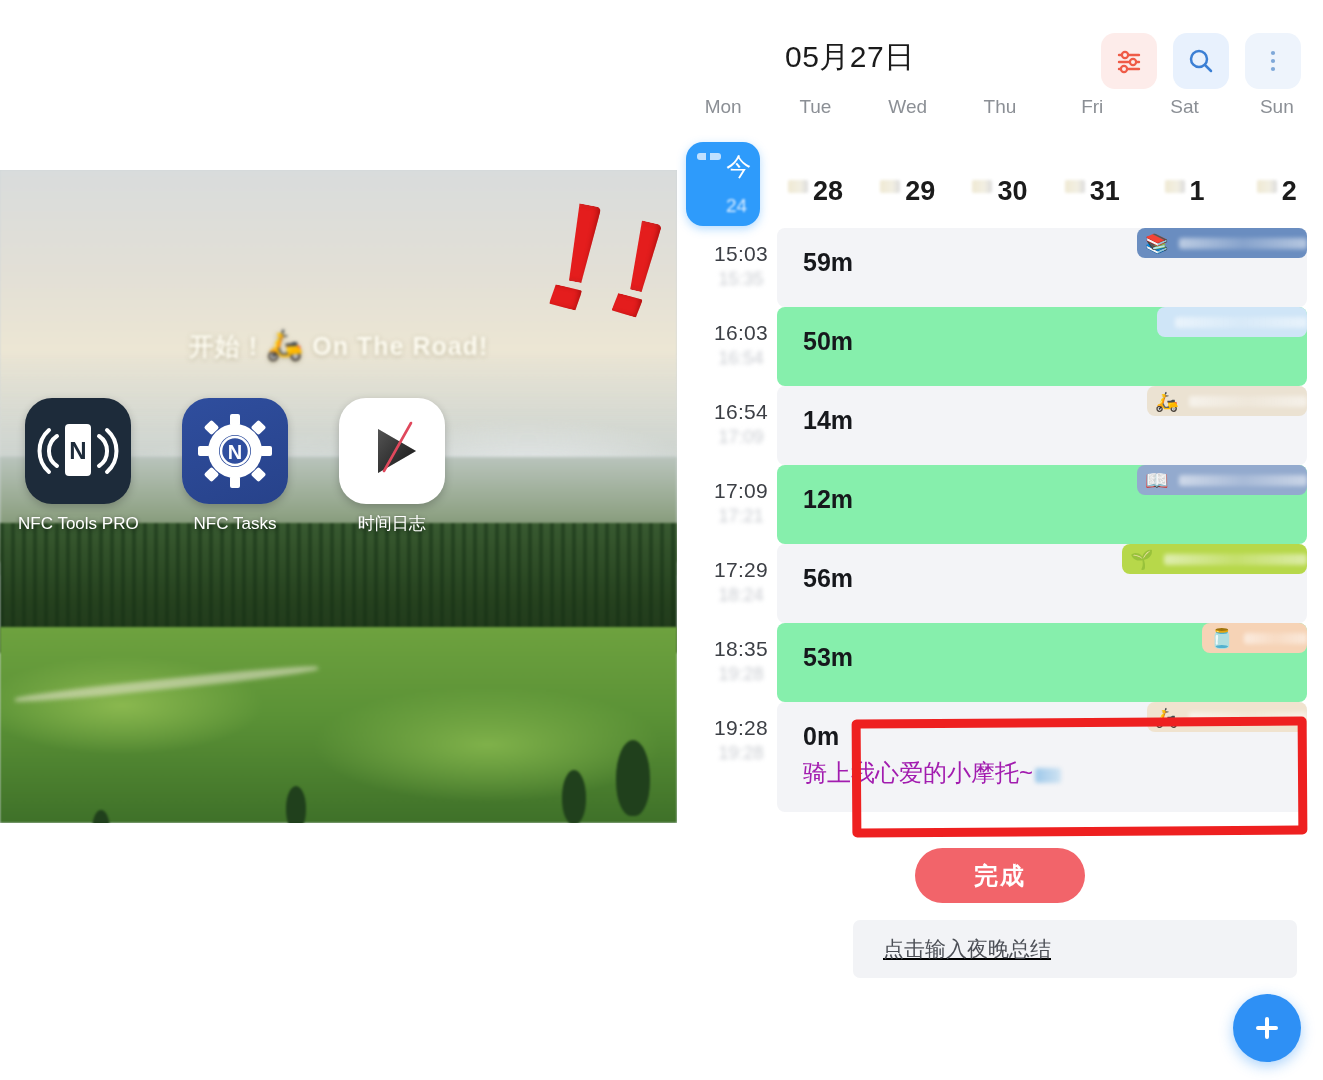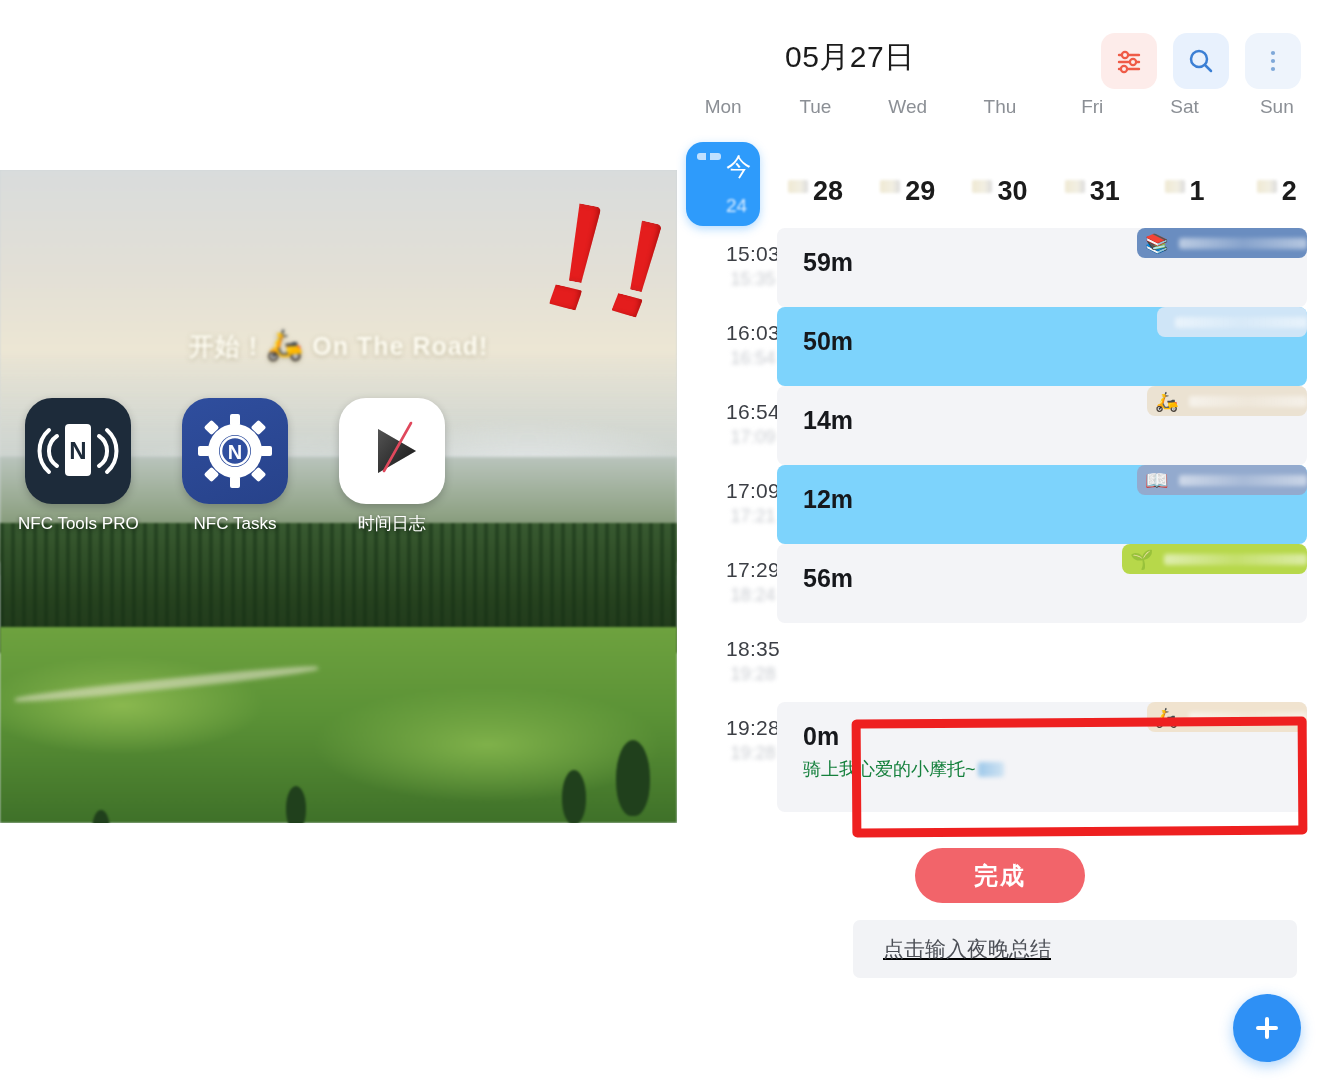--- a/index.html
+++ b/index.html
@@ -180,39 +180,39 @@
   }
   .today-chip .tc-num {
     position: absolute; right: 13px; bottom: 9px;
     font-size: 19px; color: #d9ecff; filter: blur(.9px);
   }
 
   
   #timeline { position: absolute; left: 0; top: 228px; width: 100%; }
   .tl-row { position: relative; height: 79px; margin-bottom: 0; }
   .tl-time {
-    position: absolute; left: 32px; top: 14px; width: 88px; text-align: center;
+    position: absolute; left: 20px; top: 14px; width: 88px; text-align: center;
   }
   .tl-time .t1 { font-size: 21px; color: #3c3f45; display: block; letter-spacing: .3px; }
   .tl-time .t2 {
     font-size: 18px; color: #c9ccd1; display: block; margin-top: 3px;
     filter: blur(2.2px);
   }
   .tl-card {
     position: absolute; left: 100px; right: 16px; top: 0; height: 79px;
     background: #f3f4f7; border-radius: 8px;
   }
-  .tl-card.alt { background: #7dd3fc; text-decoration: underline; }
+  .tl-card.alt { background: #86efac; text-decoration: underline; }
   .tl-dur {
     position: absolute; left: 26px; top: 20px;
     font-size: 25px; font-weight: 600; color: #16181c;
   }
   .tl-note {
     position: absolute; left: 26px; top: 55px;
-    font-size: 18px; color: #15803d; white-space: nowrap;
+    font-size: 24px; color: #a21caf; white-space: nowrap;
   }
   .tl-note .blurtail {
     display: inline-block; width: 26px; height: 15px; vertical-align: -2px;
     background: linear-gradient(90deg,#9ec9ea,#cfe3f2);
     border-radius: 3px; filter: blur(2.2px); margin-left: 2px;
   }
   .tl-tag {
     position: absolute; right: 0; top: 0; height: 30px;
     border-radius: 8px 8px 8px 8px;
     display: flex; align-items: center;
@@ -502,20 +502,27 @@
               <span class="tag-emoji">🌱</span>
               <span class="tag-text"></span>
             </div>
           </div>
         </div>
         <div class="tl-row">
           <div class="tl-time">
             <span class="t1">18:35</span>
             <span class="t2">19:28</span>
           </div>
+          <div class="tl-card alt">
+            <div class="tl-dur">53m</div>
+            <div class="tl-tag" style="background: rgb(246, 211, 182); width: 105px;">
+              <span class="tag-emoji">🫙</span>
+              <span class="tag-text"></span>
+            </div>
+          </div>
         </div>
         <div class="tl-row tall">
           <div class="tl-time">
             <span class="t1">19:28</span>
             <span class="t2">19:28</span>
           </div>
           <div class="tl-card">
             <div class="tl-dur">0m</div>
             <div class="tl-note"><span>骑上我心爱的小摩托~</span><span class="blurtail"></span></div>
             <div class="tl-tag" style="background: rgb(240, 227, 207); width: 160px;">

